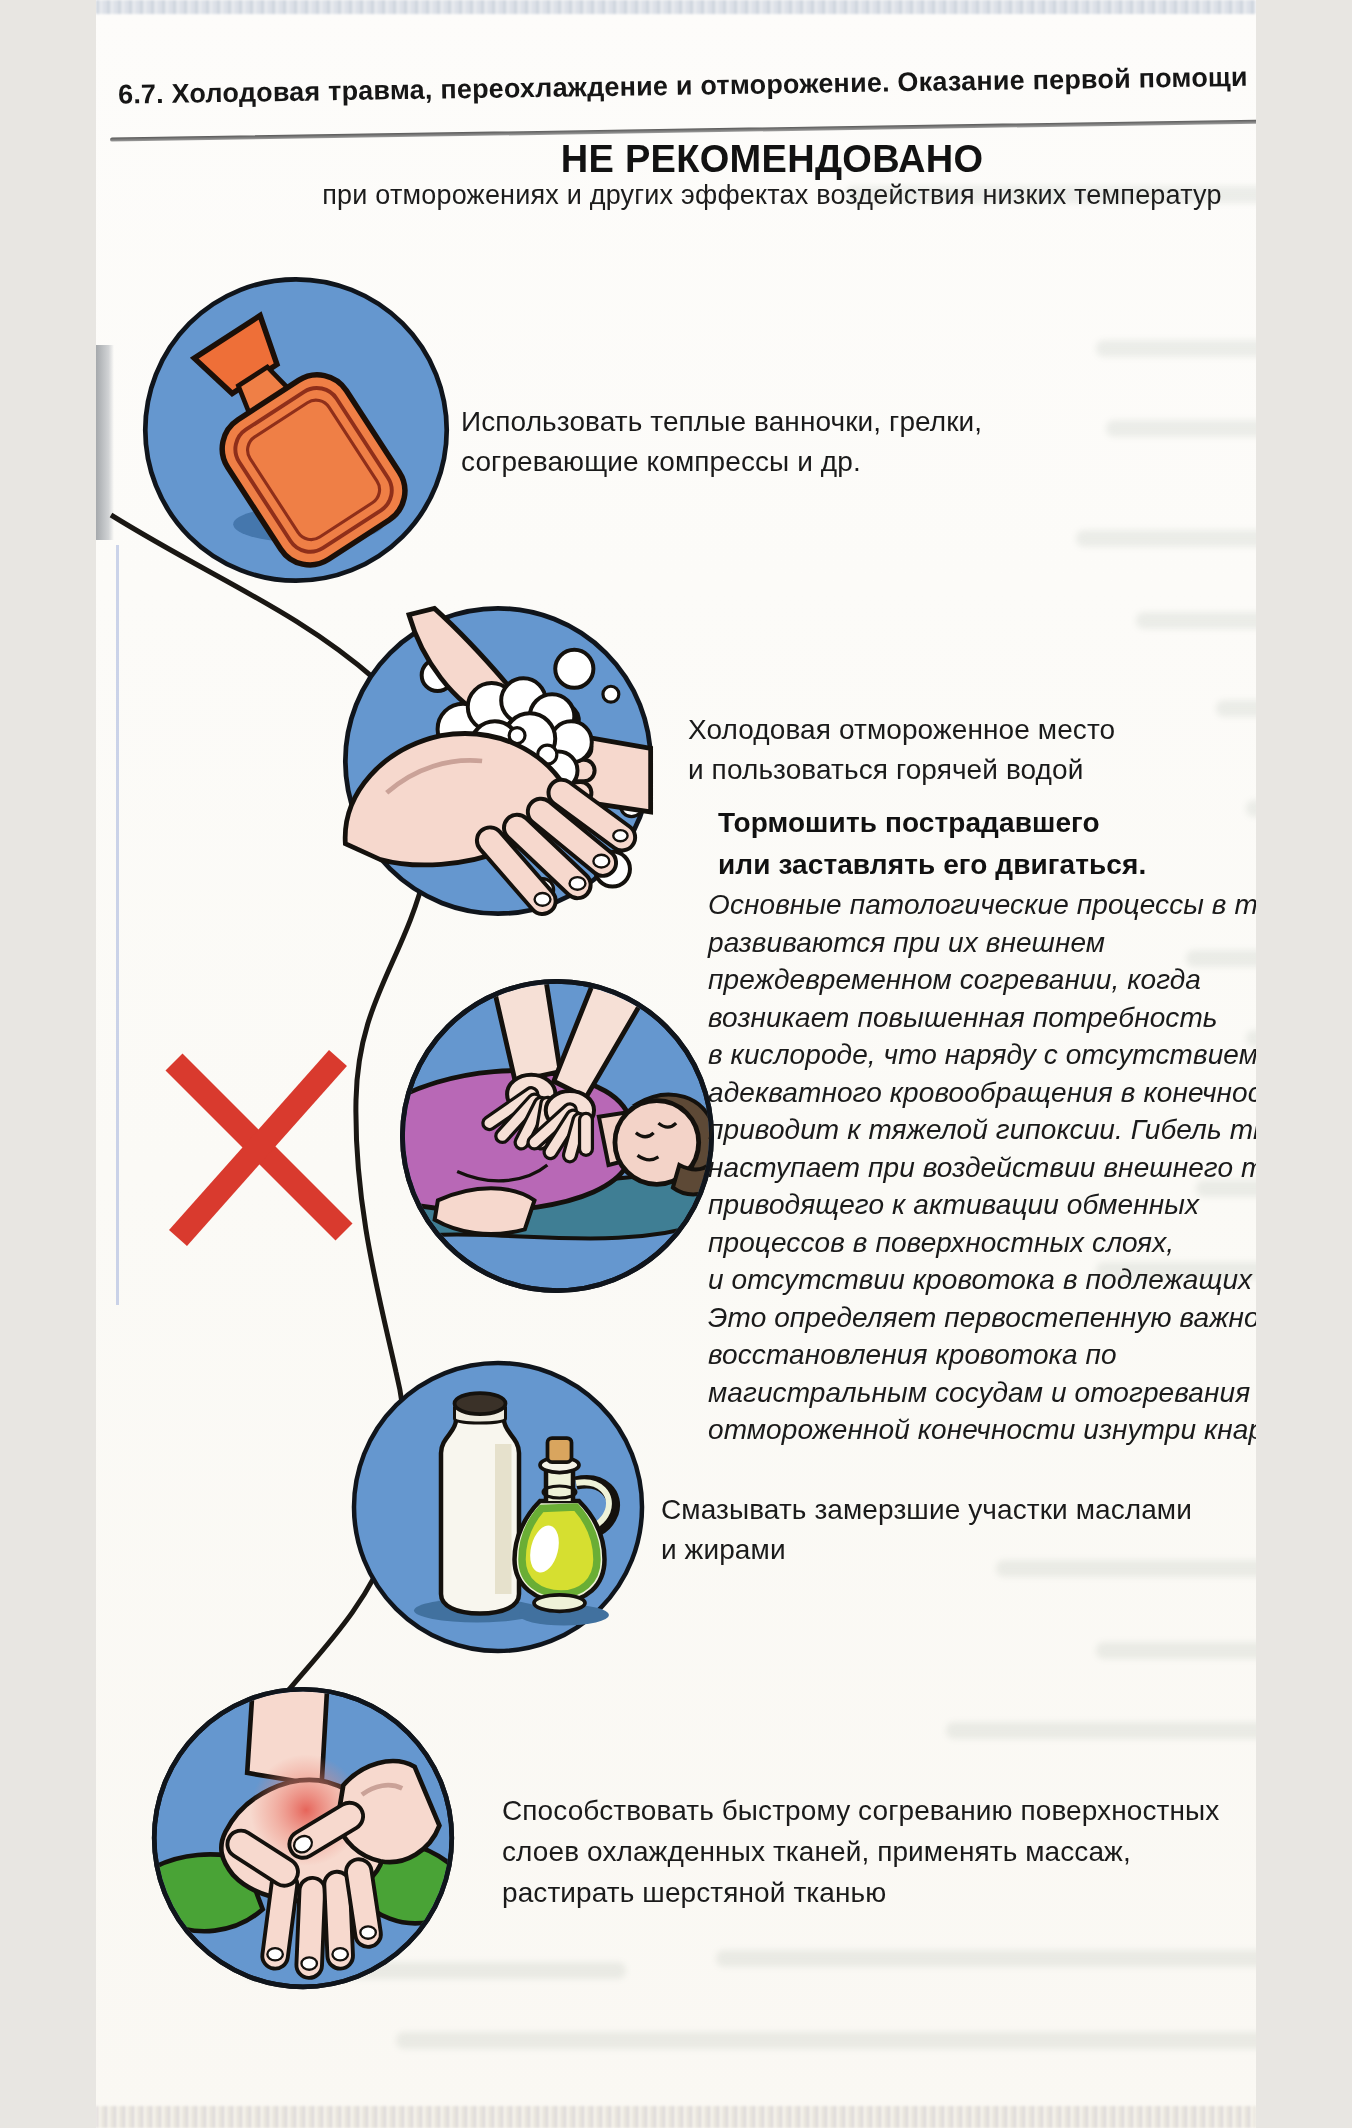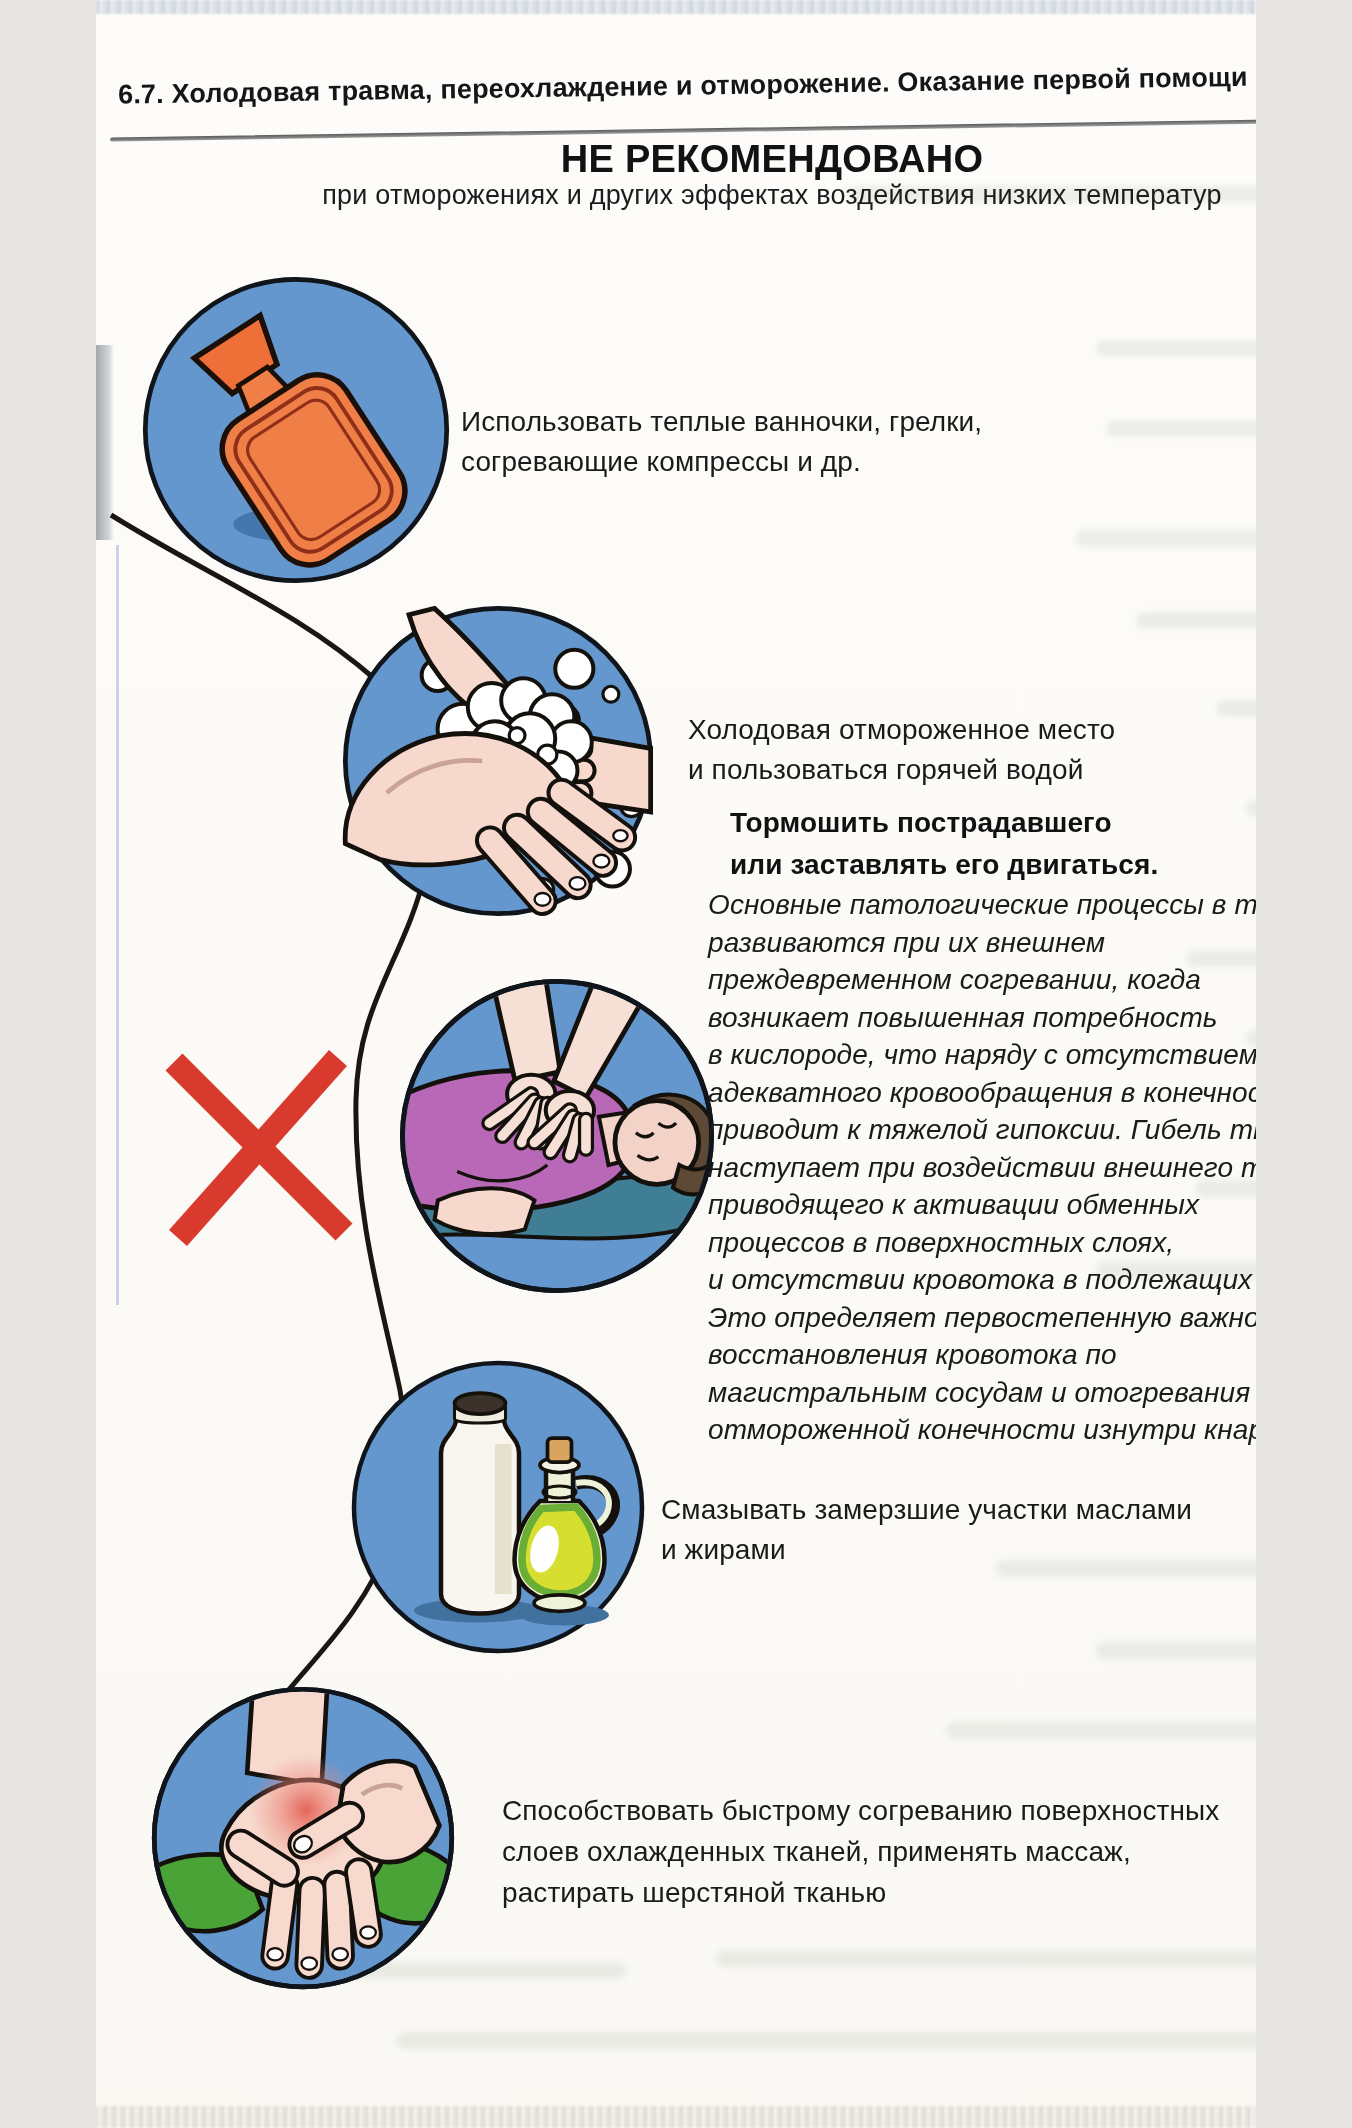--- a/index.html
+++ b/index.html
@@ -67,21 +67,21 @@
   
   .item-text{
     position:absolute;z-index:3;
     font-size:28px;line-height:40px;color:#1a1a1a;
     white-space:pre-line;letter-spacing:.1px;
   }
   .item-heading{font-weight:bold;color:#111;line-height:42px;}
   .item-para{font-size:28px;line-height:37.5px;}
   .t1{left:365px;top:402px;}
   .t2{left:592px;top:710px;}
-  .t3h{left:622px;top:802px;margin-left:12px;}
+  .t3h{left:622px;top:802px;}
   .t3p{left:612px;top:886px;width:720px;font-style:italic;}
   .t4{left:565px;top:1490px;}
   .t5{left:368px;top:1790px;line-height:41px;margin-left:38px;}
 </style>
 </head>
 <body>
 
 <div class="page">
 
   <div class="scan-strip-top"></div>

